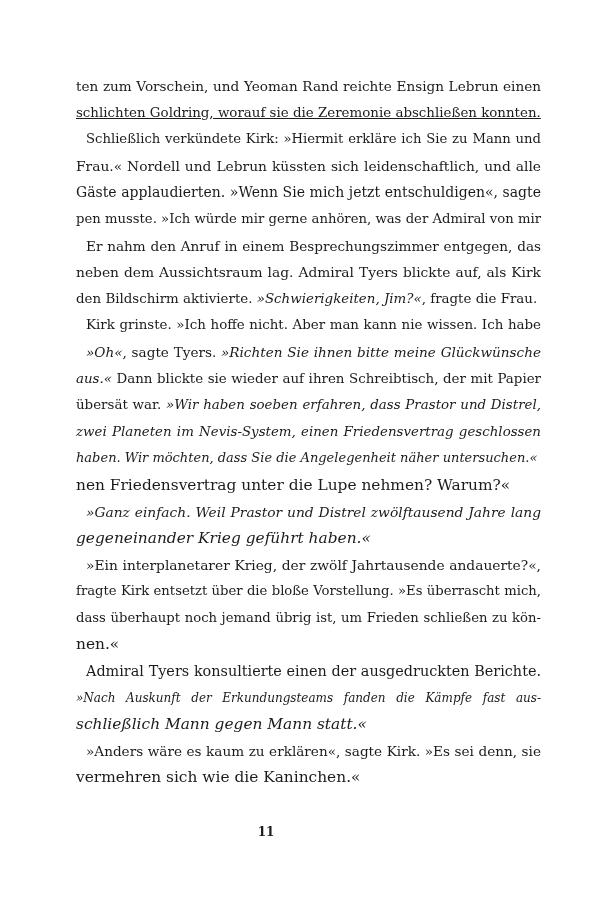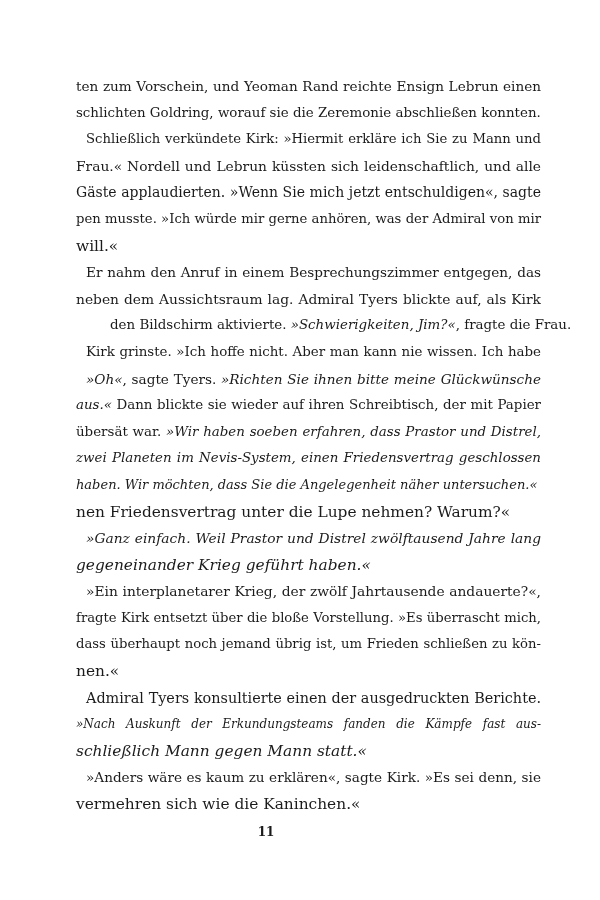--- a/index.html
+++ b/index.html
@@ -9,29 +9,28 @@
   .line.last { text-align-last:left; }
   .indent { padding-left:10px; }
   .it { font-style:italic; }
   .pageno { position:absolute; left:0; width:532px; top:825px; text-align:center; font-family:"DejaVu Serif","Liberation Serif",serif; font-size:12px; font-weight:bold; color:#1b1b1b; }
 </style>
 </head>
 <body>
 
 <div class="page" id="page-body">
     <span class="line" style="font-size: 13.6px;"><span>ten zum Vorschein, und Yeoman Rand reichte Ensign Lebrun einen</span></span>
-    <span class="line last" style="font-size: 13.4px;"><span>schlichten Goldring, worauf sie die Zeremonie abschließen konnten.</span></span>
+    <span class="line last" style="font-size: 13.4px; text-decoration: underline;"><span>schlichten Goldring, worauf sie die Zeremonie abschließen konnten.</span></span>
     <span class="line indent" style="font-size: 13.2px;"><span>Schließlich verkündete Kirk: »Hiermit erkläre ich Sie zu Mann und</span></span>
     <span class="line" style="font-size: 13.8px;"><span>Frau.« Nordell und Lebrun küssten sich leidenschaftlich, und alle</span></span>
     <span class="line" style="font-size: 14px;"><span>Gäste applaudierten. »Wenn Sie mich jetzt entschuldigen«, sagte</span></span>
     <span class="line" style="font-size: 13.2px;"><span>pen musste. »Ich würde mir gerne anhören, was der Admiral von mir</span></span>
-    <span class="line last"><span>will.«</span></span>
     <span class="line indent" style="font-size: 13.6px;"><span>Er nahm den Anruf in einem Besprechungszimmer entgegen, das</span></span>
     <span class="line" style="font-size: 13.8px;"><span>neben dem Aussichtsraum lag. Admiral Tyers blickte auf, als Kirk</span></span>
-    <span class="line last" style="font-size: 13.4px; margin-left: 34px;"><span>den Bildschirm aktivierte. </span><span class="it">»Schwierigkeiten, Jim?«</span><span>, fragte die Frau.</span></span>
+    <span class="line last" style="font-size: 13.4px;"><span>den Bildschirm aktivierte. </span><span class="it">»Schwierigkeiten, Jim?«</span><span>, fragte die Frau.</span></span>
     <span class="line indent" style="font-size: 13.4px;"><span>Kirk grinste. »Ich hoffe nicht. Aber man kann nie wissen. Ich habe</span></span>
     <span class="line indent" style="font-size: 13.6px;"><span class="it">»Oh«</span><span>, sagte Tyers. </span><span class="it">»Richten Sie ihnen bitte meine Glückwünsche</span></span>
     <span class="line" style="font-size: 13.4px;"><span class="it">aus.«</span><span> Dann blickte sie wieder auf ihren Schreibtisch, der mit Papier</span></span>
     <span class="line" style="font-size: 13.4px;"><span>übersät war. </span><span class="it">»Wir haben soeben erfahren, dass Prastor und Distrel,</span></span>
     <span class="line" style="font-size: 13.4px;"><span class="it">zwei Planeten im Nevis-System, einen Friedensvertrag geschlossen</span></span>
     <span class="line last" style="font-size: 13px;"><span class="it">haben. Wir möchten, dass Sie die Angelegenheit näher untersuchen.«</span></span>
     <span class="line last"><span>nen Friedensvertrag unter die Lupe nehmen? Warum?«</span></span>
     <span class="line indent" style="font-size: 13.8px;"><span class="it">»Ganz einfach. Weil Prastor und Distrel zwölftausend Jahre lang</span></span>
     <span class="line last"><span class="it">gegeneinander Krieg geführt haben.«</span></span>
     <span class="line indent" style="font-size: 13.8px;"><span>»Ein interplanetarer Krieg, der zwölf Jahrtausende andauerte?«,</span></span>

